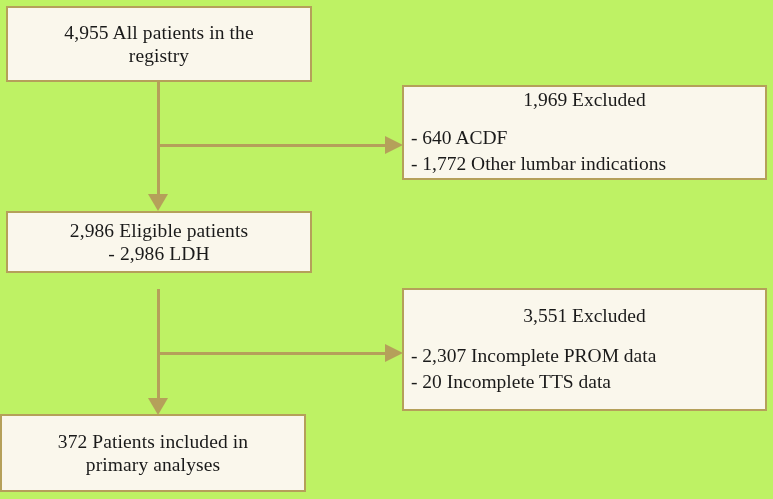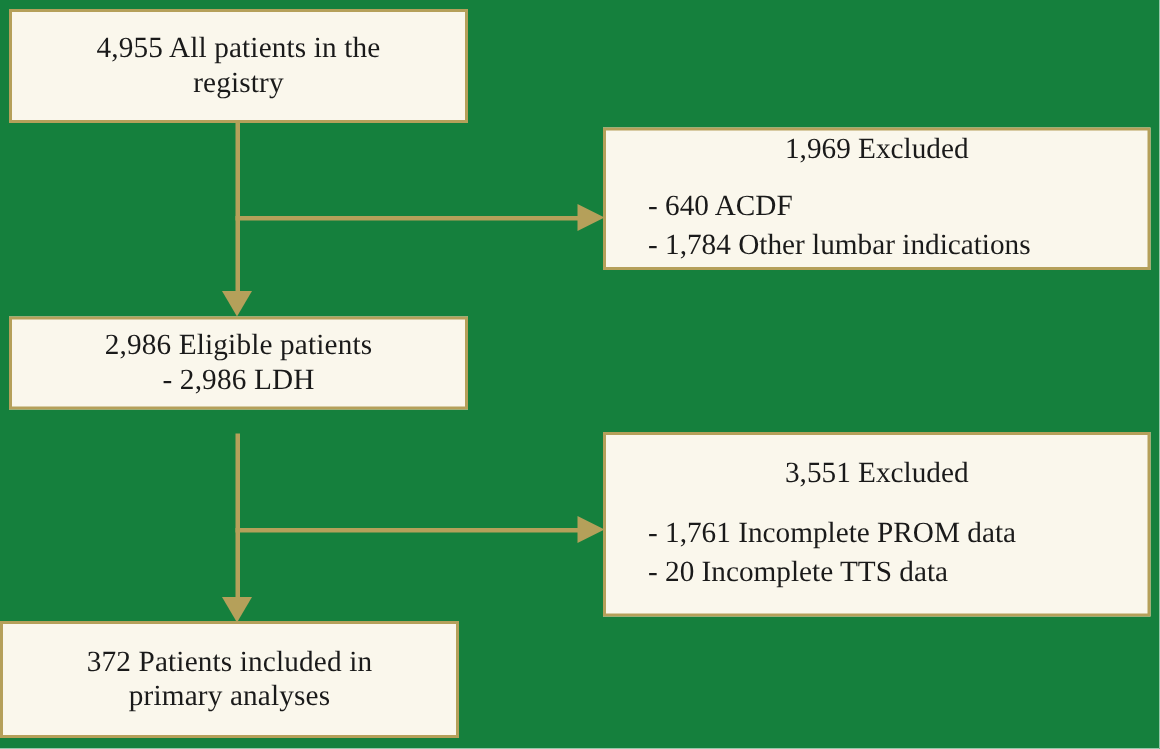--- a/index.html
+++ b/index.html
@@ -9,21 +9,21 @@
     background: #ffffff;
   }
   body {
     font-family: "Liberation Serif", "DejaVu Serif", serif;
     color: #1a1a1a;
   }
   #canvas {
     position: relative;
     width: 773px;
     height: 499px;
-    background: #15803d;
+    background: #bef264;
     overflow: hidden;
   }
   .node {
     position: absolute;
     box-sizing: border-box;
     background: #faf7ec;
     border: 2px solid #b5a05a;
     display: flex;
     flex-direction: column;
     justify-content: center;
@@ -45,21 +45,21 @@
   }
   .node-list {
     margin: 0;
     padding: 0;
     list-style: none;
     width: 100%;
   }
   .node-list li {
     font-size: 19.5px;
     line-height: 1.32;
-    padding-left: 28px;
+    padding-left: 7px;
     white-space: nowrap;
   }
   
   #box-all-patients   { left: 6px;   top: 6px;   width: 306px; height: 76px; }
   #box-eligible       { left: 6px;   top: 211px; width: 306px; height: 62px; }
   #box-included       { left: 0;   top: 414px; width: 306px; height: 78px; }
   #box-excluded-1     { left: 402px; top: 85px;  width: 365px; height: 95px; }
   #box-excluded-2     { left: 402px; top: 288px; width: 365px; height: 123px; }
   #box-excluded-1 .node-heading { margin-bottom: 14px; }
   #box-excluded-2 .node-heading { margin-bottom: 16px; }
@@ -117,28 +117,28 @@
 
   <div class="node centered" id="box-included">
     <div class="node-title">372 Patients included in
 primary analyses</div>
   </div>
 
   <div class="node" id="box-excluded-1">
     <div class="node-heading">1,969 Excluded</div>
     <ul class="node-list">
       <li>- 640 ACDF</li>
-      <li>- 1,784 Other lumbar indications</li>
+      <li>- 1,772 Other lumbar indications</li>
     </ul>
   </div>
 
   <div class="node" id="box-excluded-2">
     <div class="node-heading">3,551 Excluded</div>
     <ul class="node-list">
-      <li>- 1,761 Incomplete PROM data</li>
+      <li>- 2,307 Incomplete PROM data</li>
       <li>- 20 Incomplete TTS data</li>
     </ul>
   </div>
 
   <div class="conn-v" id="v1"></div>
   <div class="arrow-down" id="a1"></div>
 
   <div class="conn-h" id="h1"></div>
   <div class="arrow-right" id="r1"></div>
 

